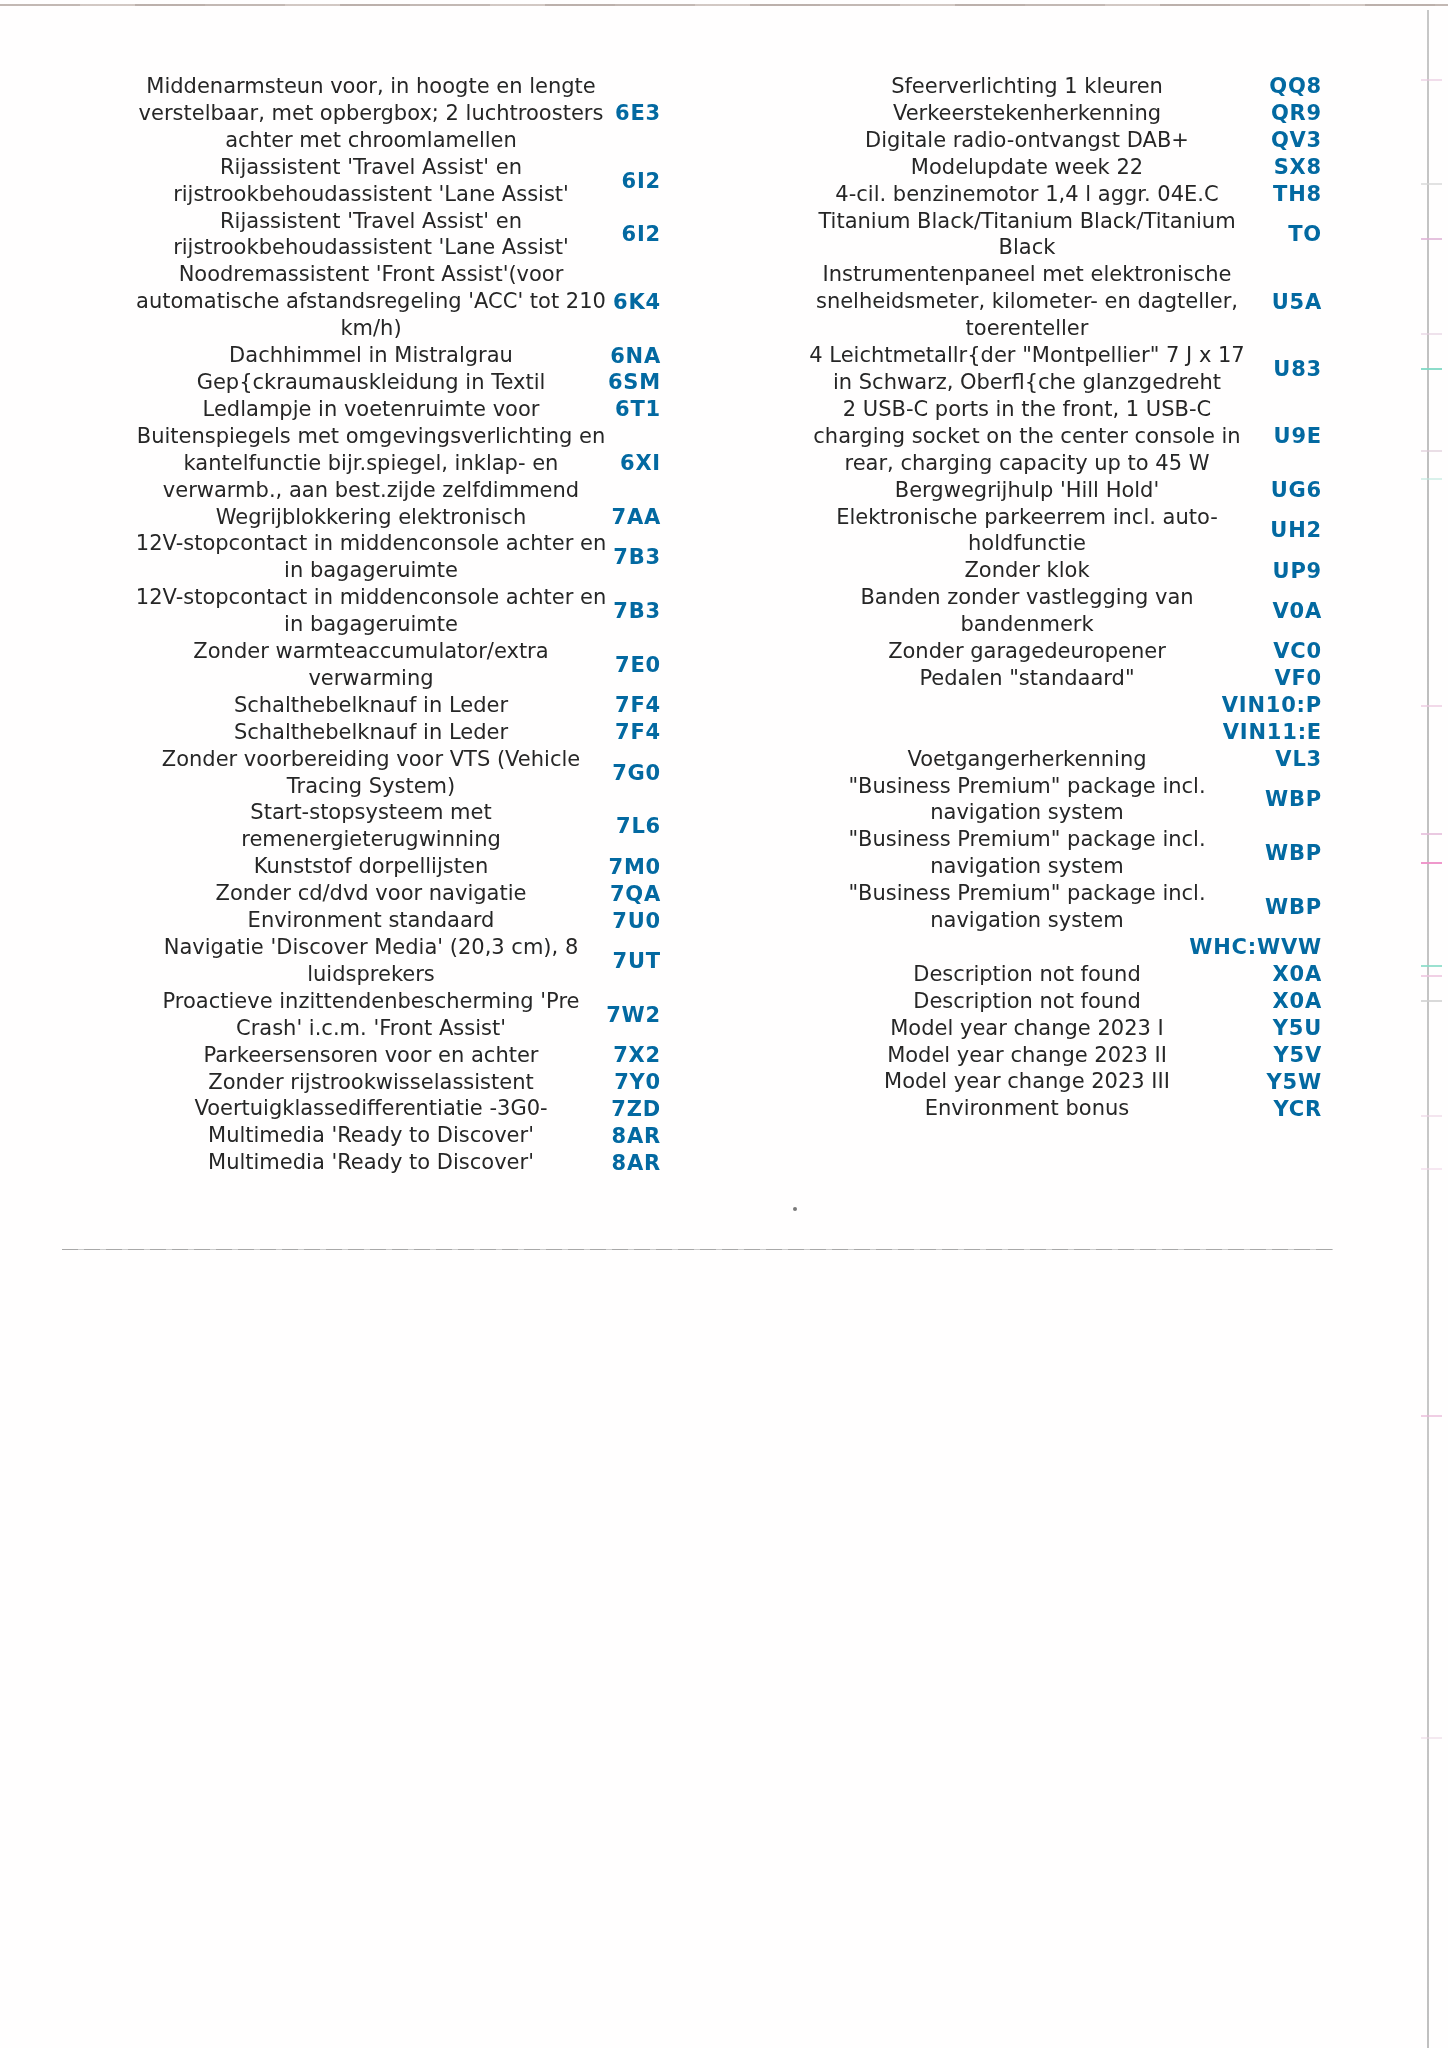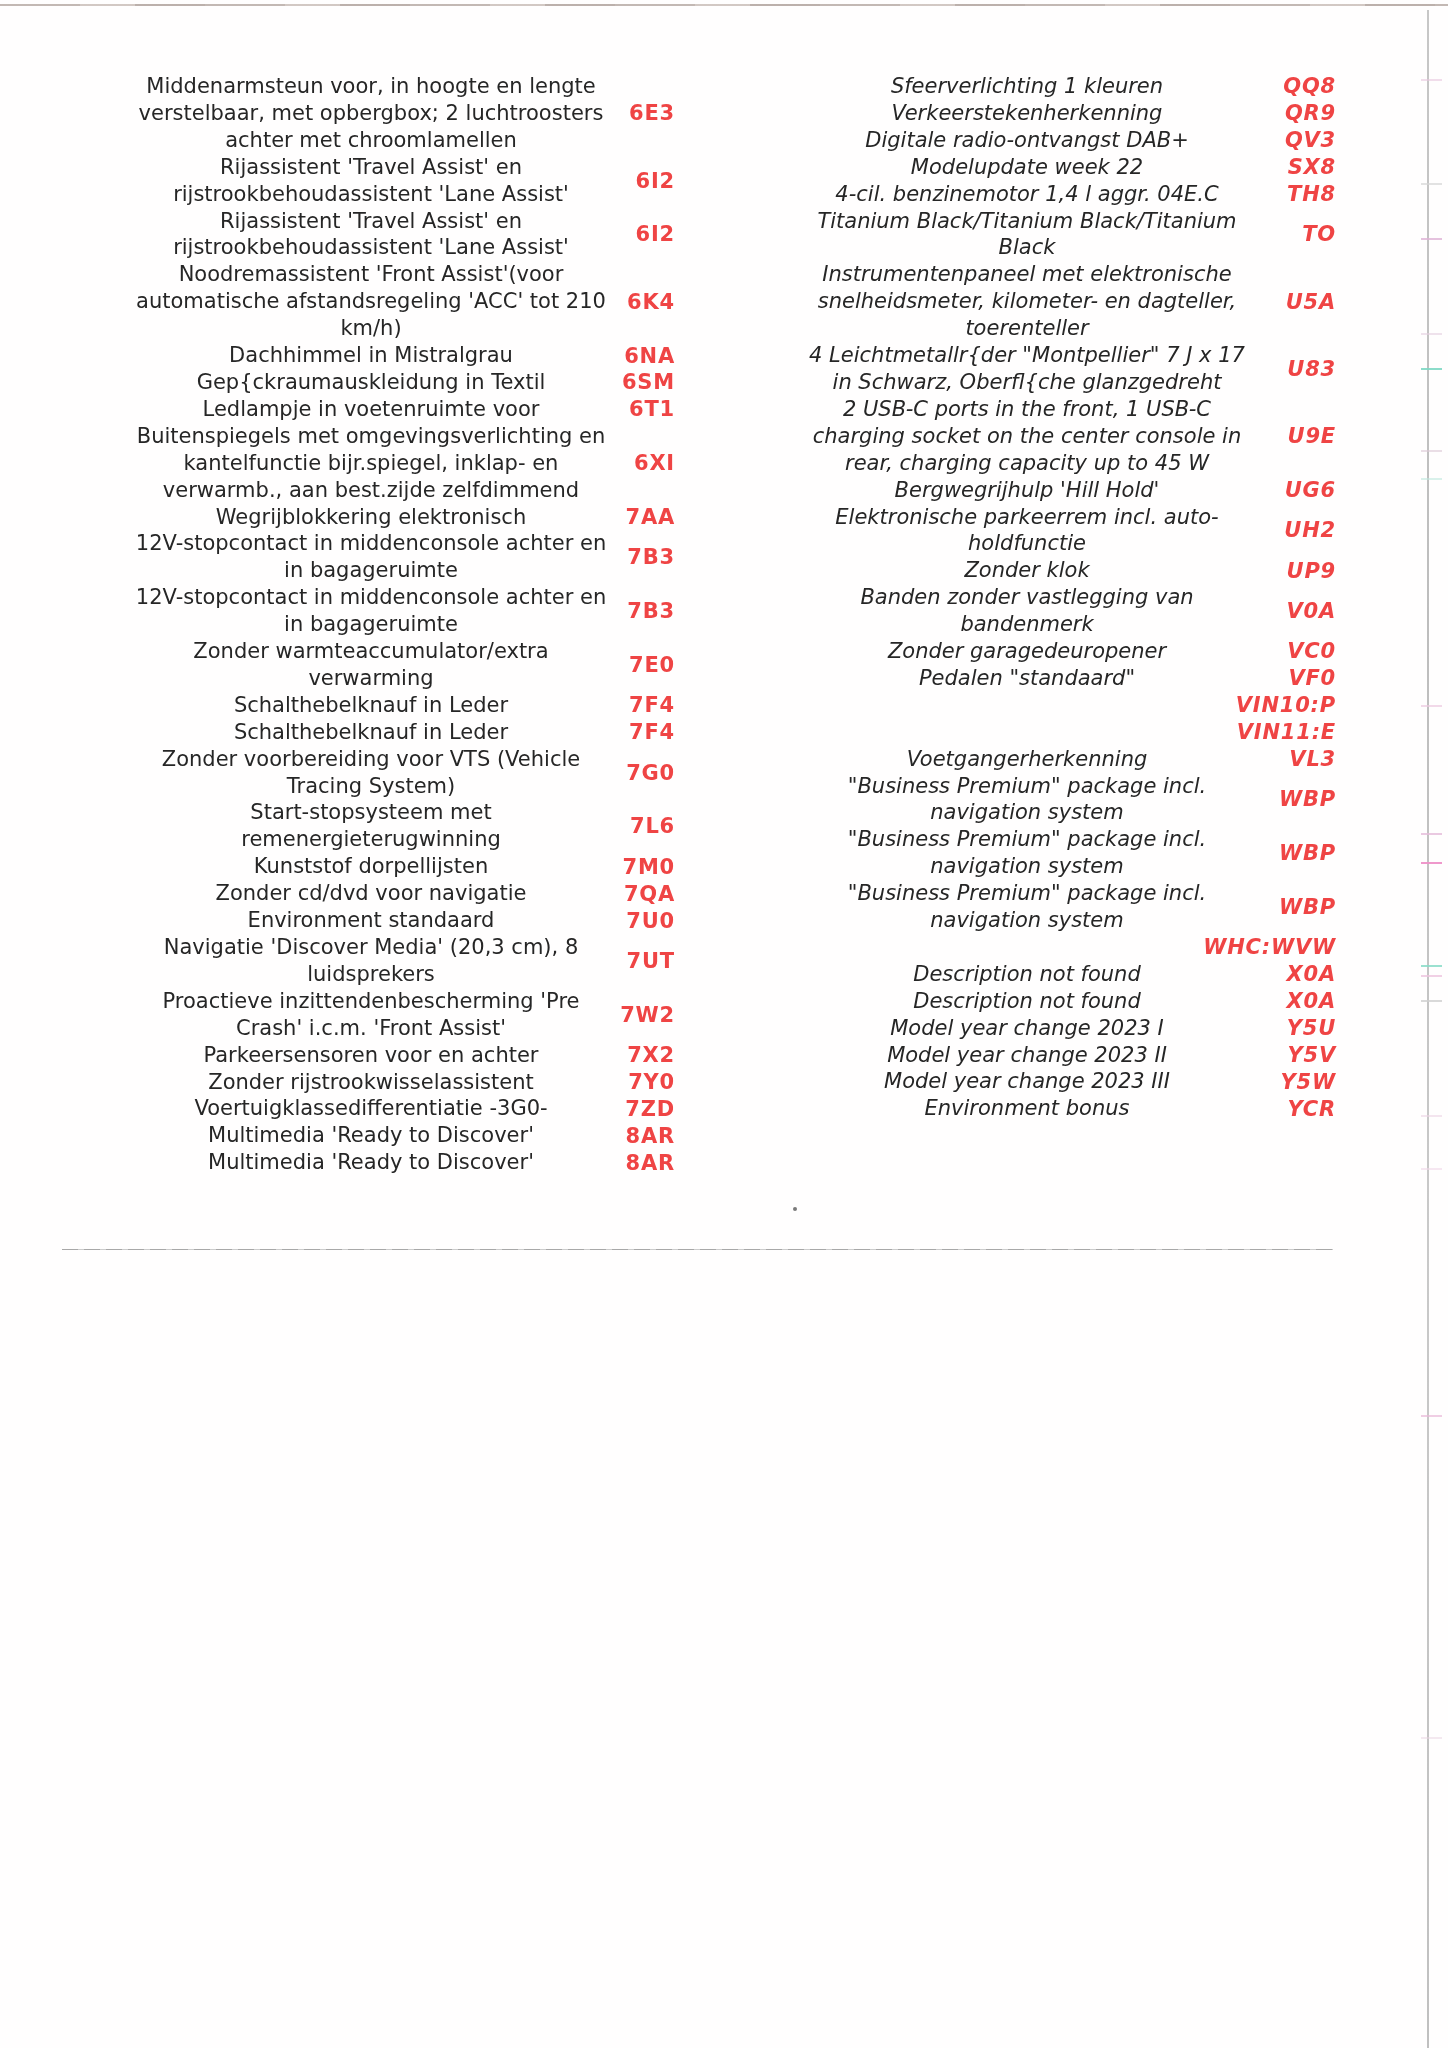--- a/index.html
+++ b/index.html
@@ -19,26 +19,26 @@
   }
   .vline{
     position:absolute;top:10px;left:1427px;width:2px;height:2038px;
     background:linear-gradient(180deg,#c7c7c7,#bdbdbd 30%,#c9c9c9 60%,#c0c0c0);
   }
   .col{
     position:absolute;top:73px;
     font-size:21px;line-height:26.9px;
   }
   .col-left{left:65px;width:612px;}
-  .col-right{left:716px;width:622px;font-style:italic;}
+  .col-right{left:716px;width:622px;}
   .row{position:relative;min-height:26.9px;}
   .desc{white-space:pre-line;text-align:center;}
   .code{
-    position:absolute;right:2px;top:50%;transform:translateY(-50%);
-    font-weight:700;line-height:1;letter-spacing:.8px;color:#ef4444;
+    position:absolute;right:16px;top:50%;transform:translateY(-50%);
+    font-weight:700;line-height:1;letter-spacing:.8px;color:#0369a1;
     white-space:nowrap;
   }
   .divider{
     position:absolute;left:62px;top:1249px;width:1271px;height:1px;
     background:repeating-linear-gradient(90deg,#a8a8a8 0 16px,#cccccc 16px 22px);
   }
   .speck{
     position:absolute;left:793px;top:1207px;width:4px;height:4px;
     border-radius:50%;background:#7a7a7a;
   }

